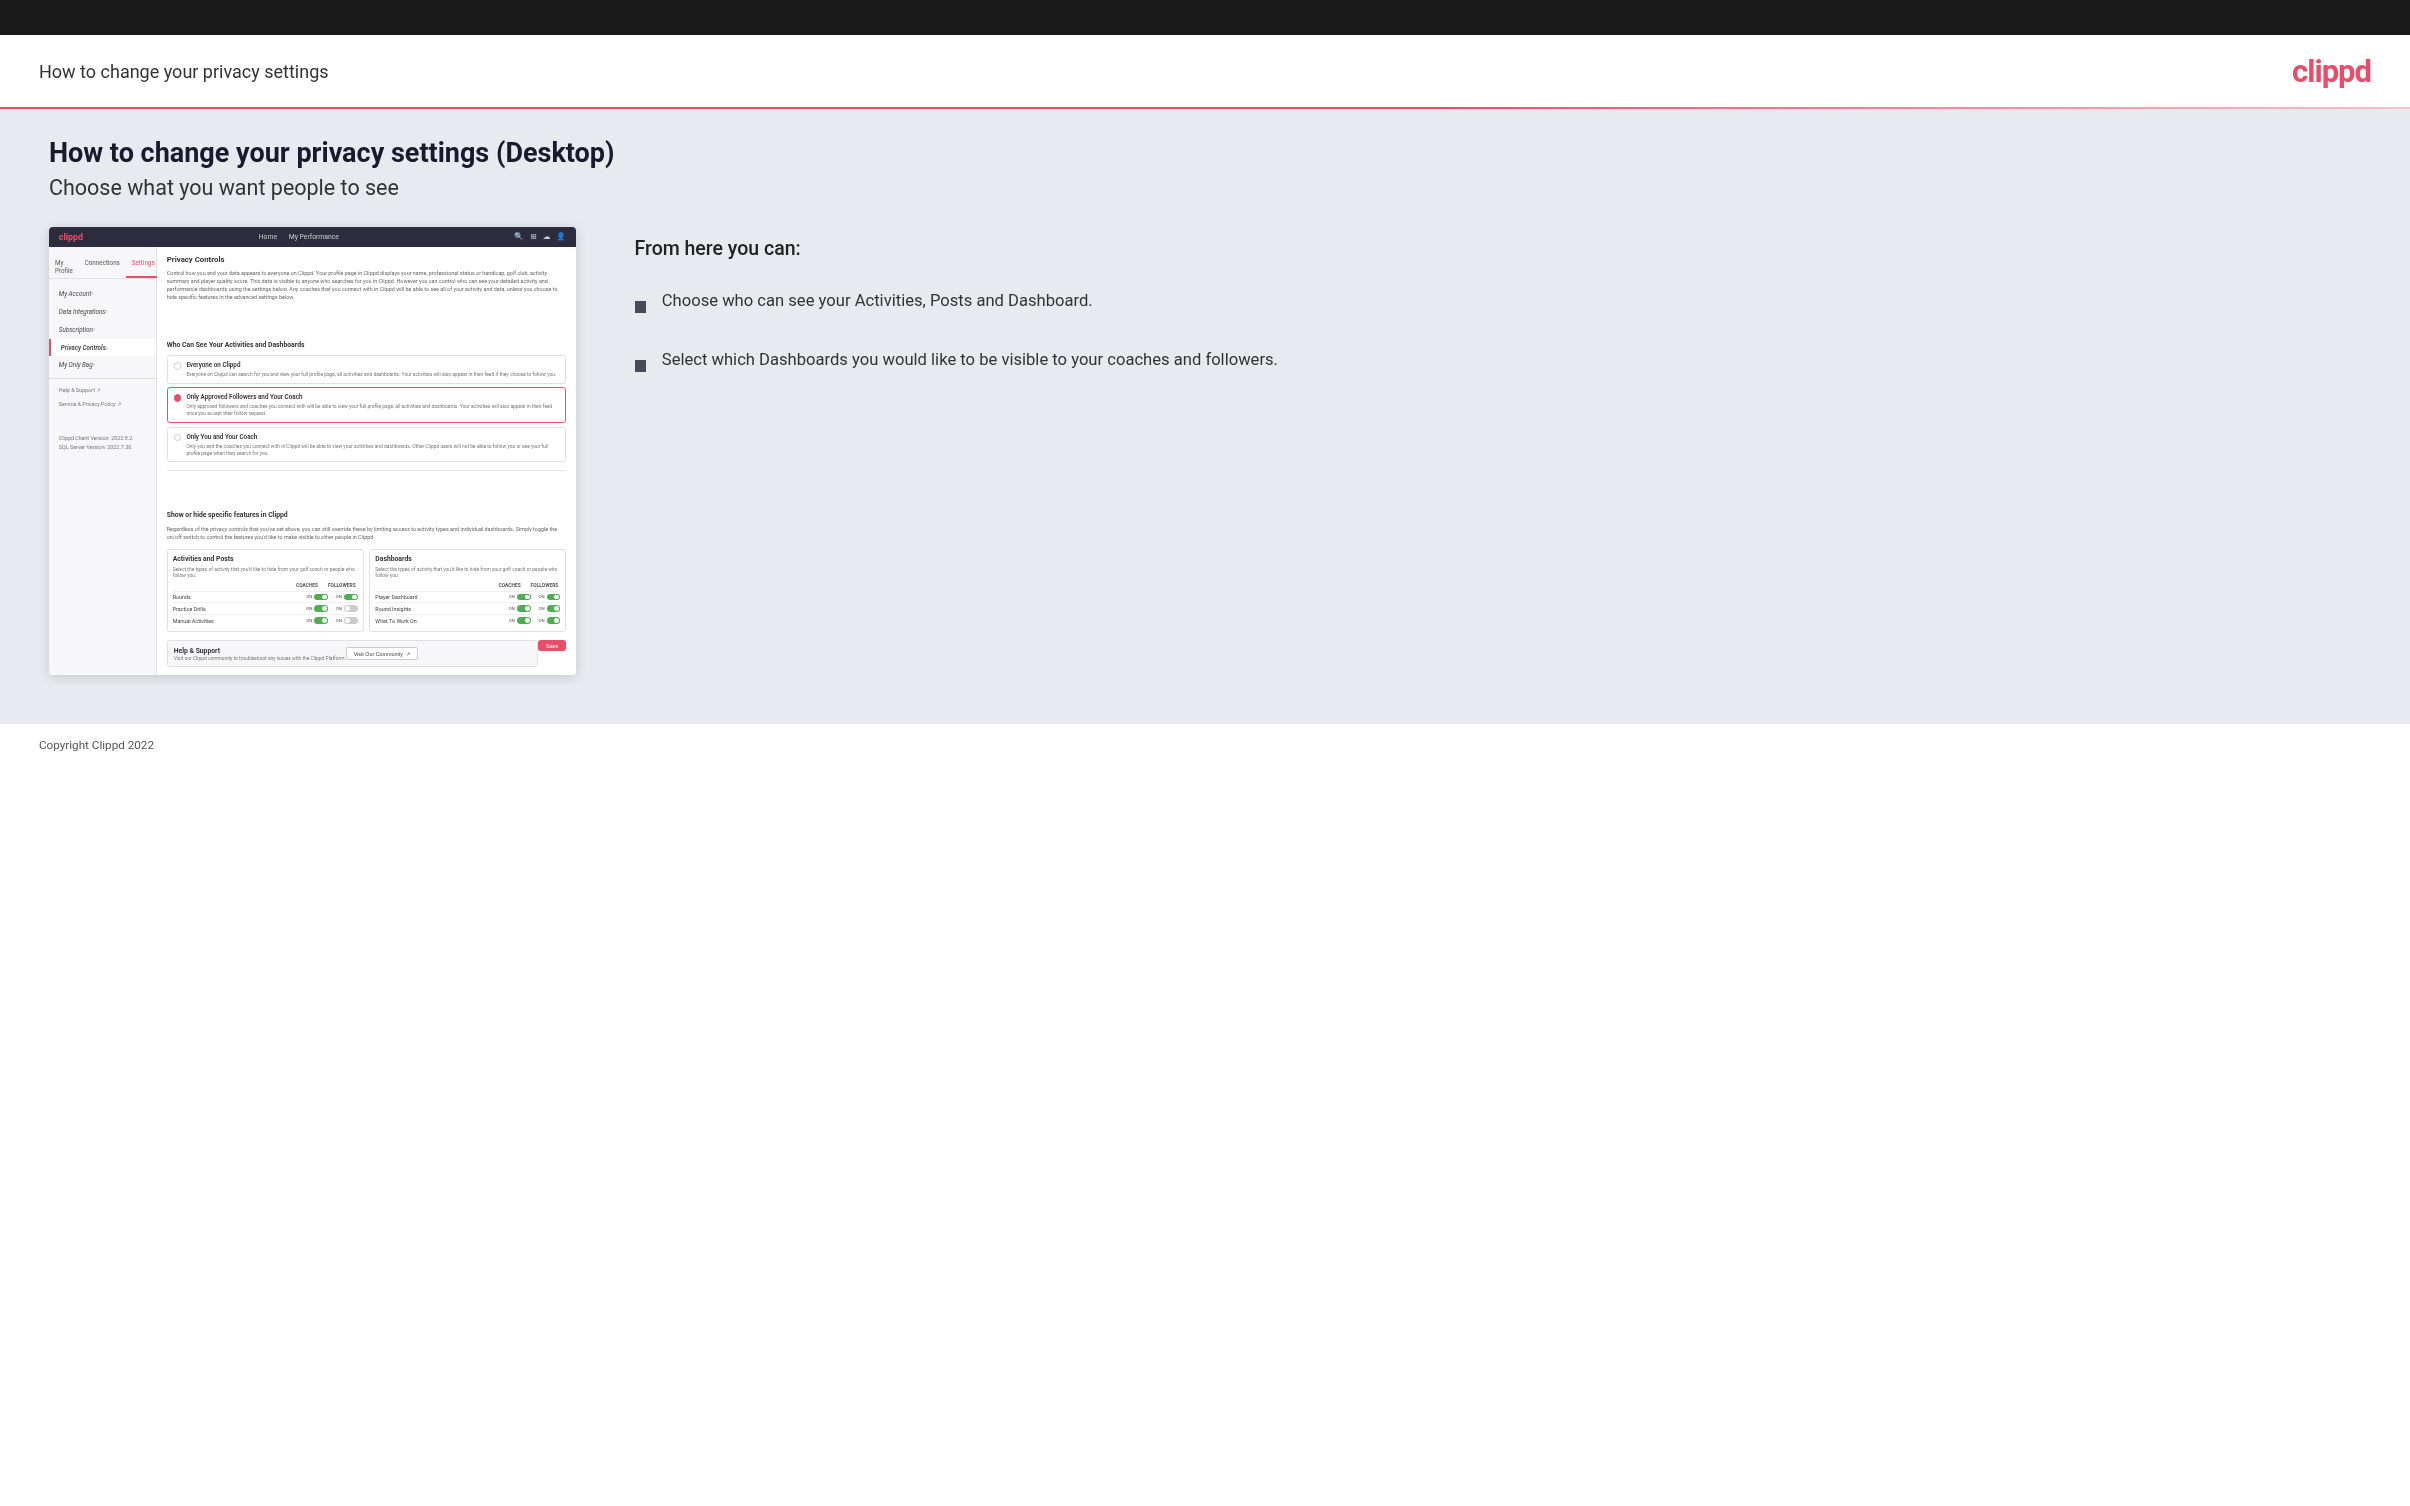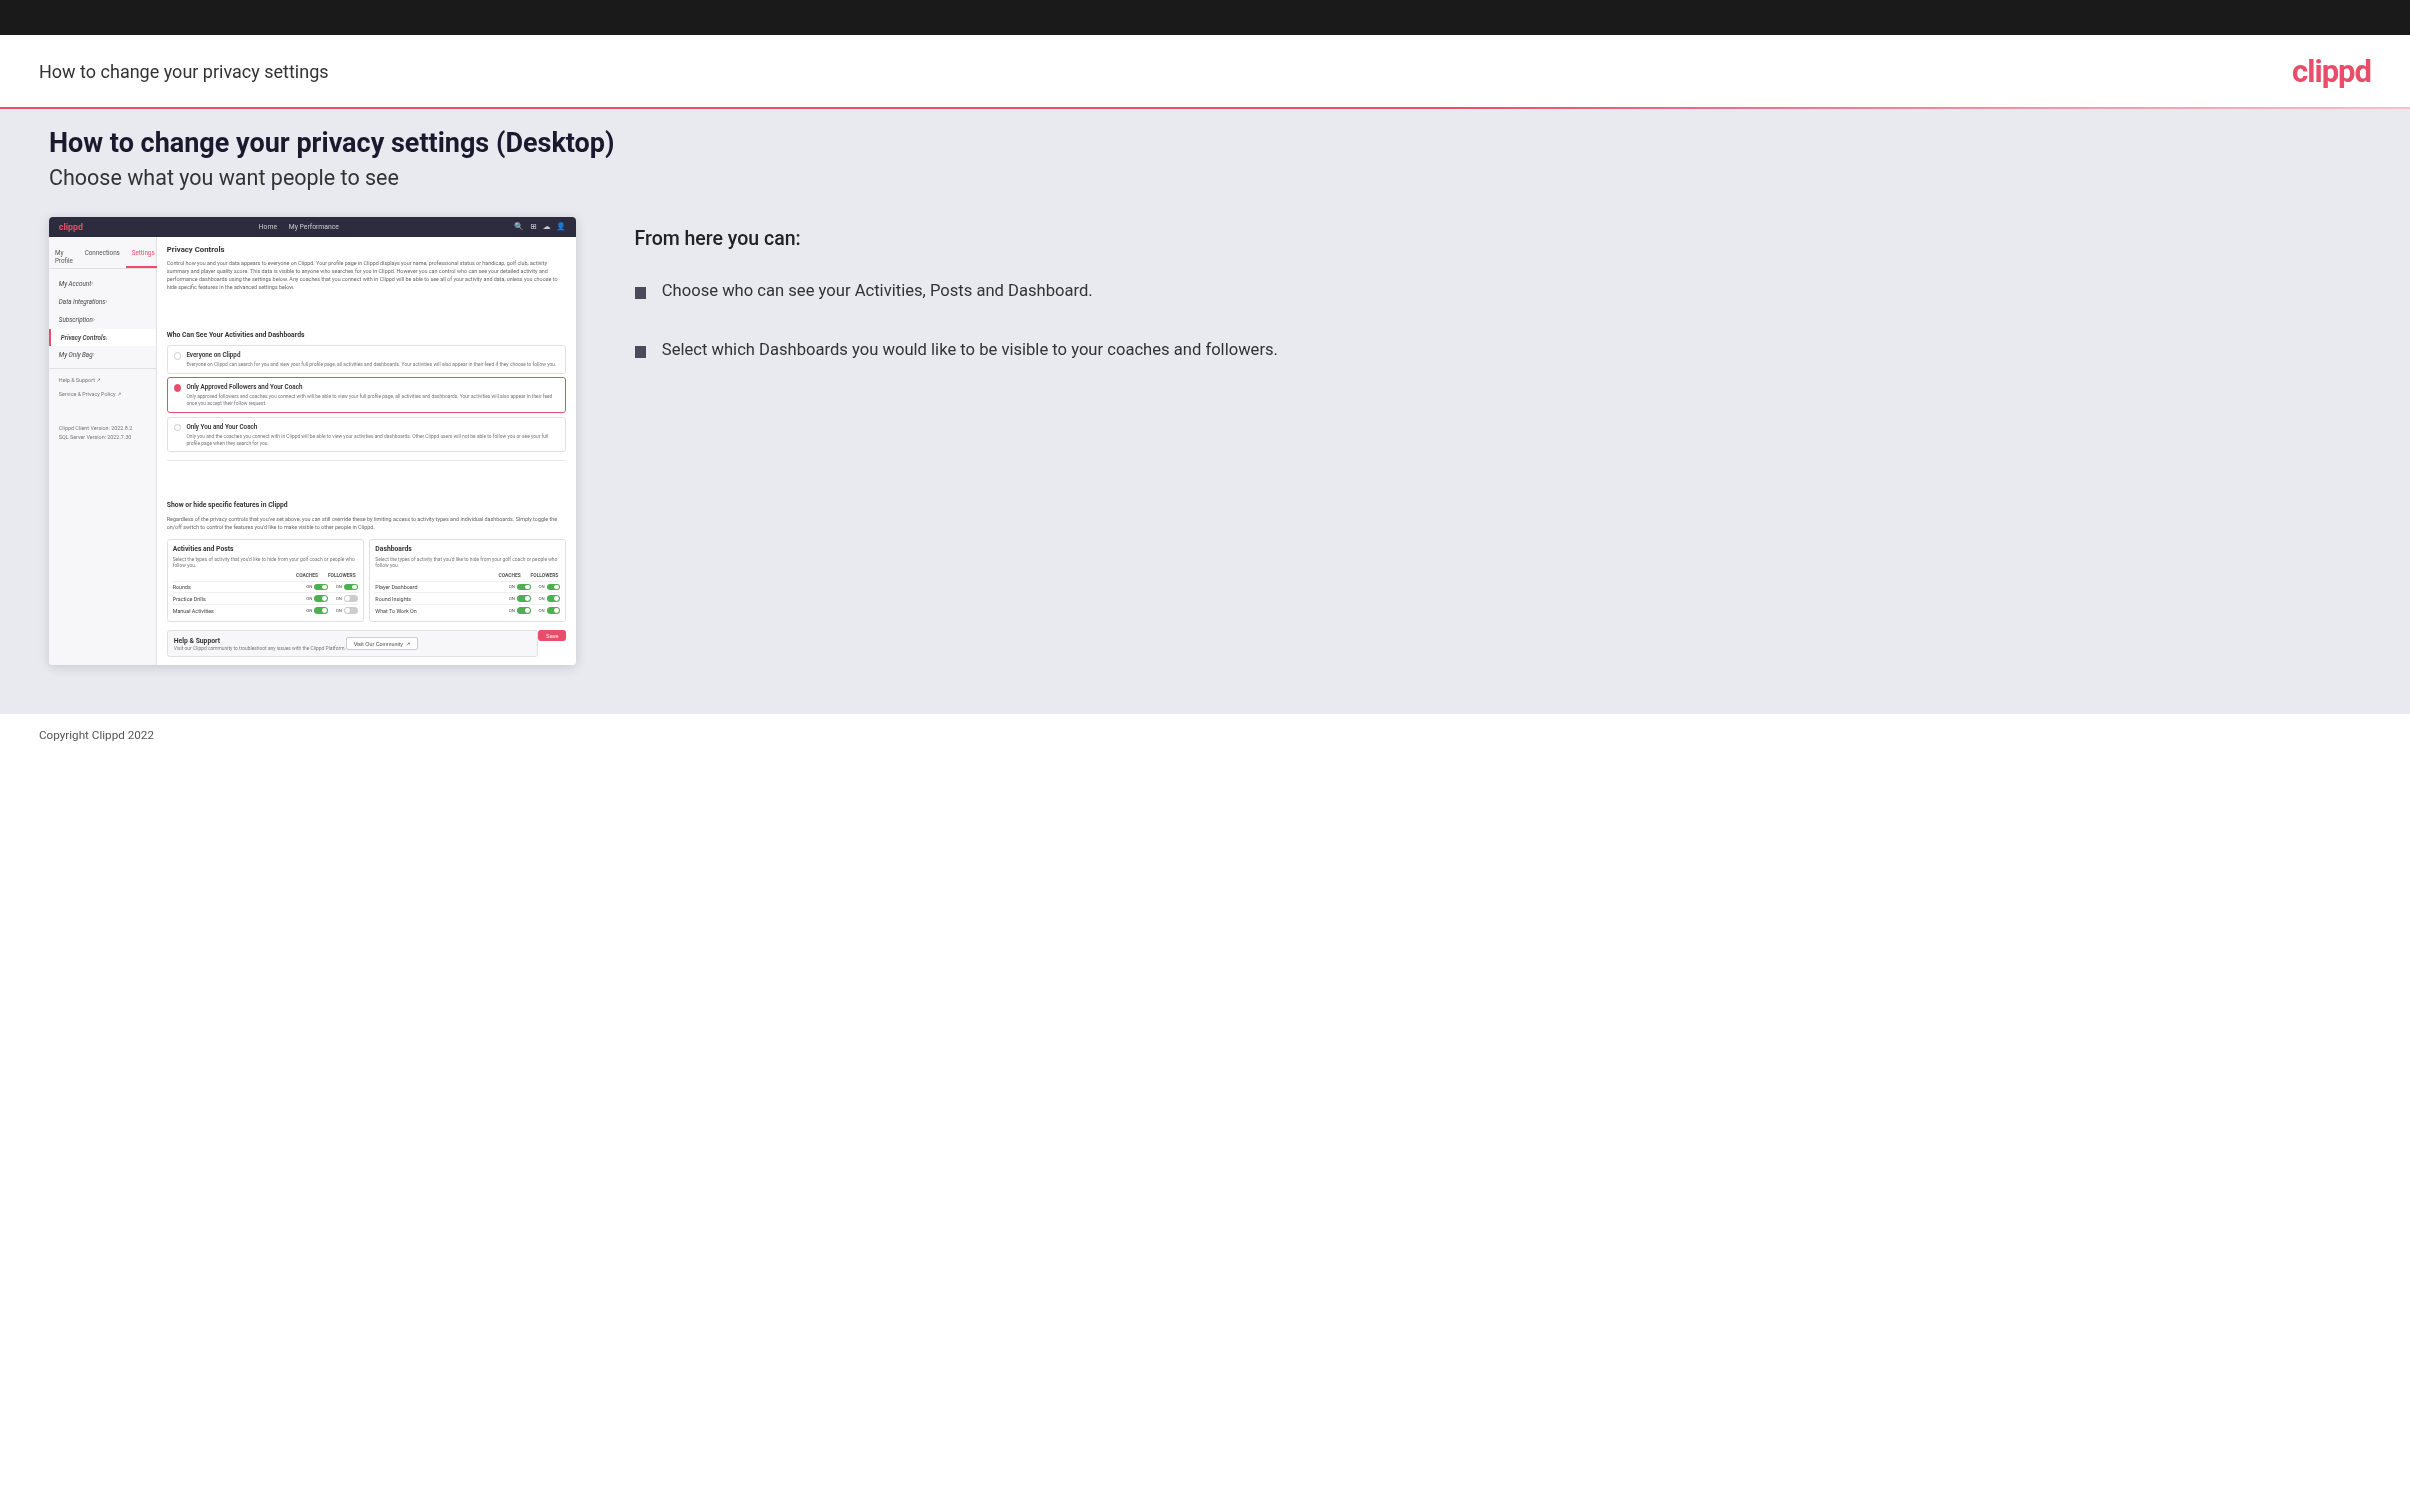--- a/index.html
+++ b/index.html
@@ -35,21 +35,21 @@
     }
     
     .header-divider {
       height: 2px;
       background: linear-gradient(to right, #e84e6a 60%, #f5c0ca 100%);
       margin: 0 0 0 0;
     }
     
     .main-content {
       background: #e8eaf0;
-      padding: 18px 49px 49px 49px;
+      padding: 28px 49px 49px 49px;
       min-height: 605px;
     }
     .page-heading {
       font-size: 27px;
       font-weight: 700;
       color: #1a1a2e;
       margin-bottom: 5.9px;
     }
     .page-subheading {
       font-size: 21.5px;
@@ -349,21 +349,21 @@
       margin-bottom: 29px;
     }
     .bullet-list {
       list-style: none;
       padding: 0;
     }
     .bullet-item {
       display: flex;
       gap: 15.6px;
       margin-bottom: 35px;
-      align-items: center;
+      align-items: flex-end;
     }
     .bullet-square {
       width: 11.7px;
       height: 11.7px;
       background: #4a4a5a;
       flex-shrink: 0;
       margin-top: 3.9px;
     }
     .bullet-text {
       font-size: 16.6px;

